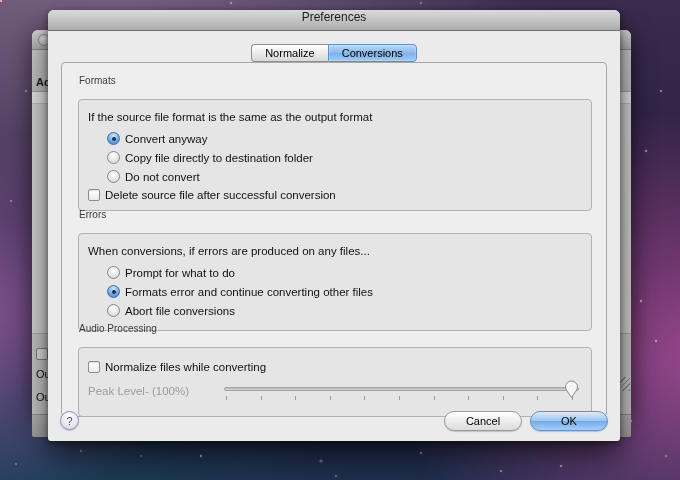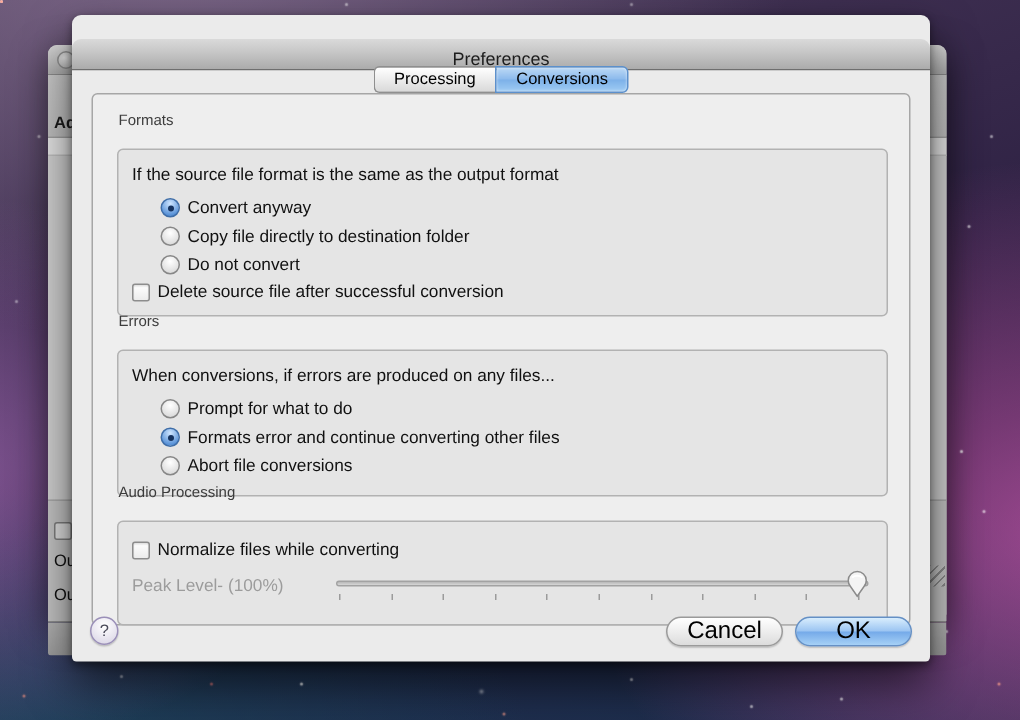--- a/index.html
+++ b/index.html
@@ -57,21 +57,21 @@
   .bg-grip { position:absolute; right:1px; bottom:20px; width:11px; height:14px;
     background:repeating-linear-gradient(135deg, #8a8a8a 0 1px, #c4c4c4 1px 4px); }
 
   
   .dialog { position:absolute; left:48px; top:10px; width:572px; height:431px;
     background:#ebebeb; border-radius:6px 6px 3px 3px;
     box-shadow:0 14px 30px rgba(0,0,0,0.6), 0 2px 6px rgba(0,0,0,0.45); }
   .titlebar { height:21px; border-radius:6px 6px 0 0;
     background:linear-gradient(#dadada 0%, #c6c6c6 45%, #ababab 100%);
     border-bottom:1px solid #6e6e6e;
-    display:flex; align-items:flex-end; justify-content:center;margin-top:16px; }
+    display:flex; align-items:flex-start; justify-content:center; }
   .title { font-size:12px; color:#1d1d1d; }
 
   .tabview { position:absolute; left:13px; top:52px; width:546px; height:355px;
     background:#eeeeee; border:1px solid #a6a6a6; border-radius:4px; }
   .tabs { position:absolute; left:0; right:0; top:34px; display:flex; justify-content:center; z-index:5; }
   .tab { height:18px; padding:0 13px; font-size:11px; color:#000; display:flex; align-items:center;
     border:1px solid #8f8f8f; background:linear-gradient(#ffffff,#d9d9d9); }
   .tab.left { border-radius:4px 0 0 4px; border-right:none; }
   .tab.selected { background:linear-gradient(#bcd9f5 0%, #8bb9ec 50%, #7cb0e8 51%, #9fccf4 100%);
     border:1px solid #5c90cc; border-radius:0 4px 4px 0;
@@ -109,21 +109,21 @@
   .slider-ticks { position:absolute; left:2px; right:6px; top:14px; display:flex; justify-content:space-between; }
   .tick { width:1px; height:4px; background:#9b9b9b; }
   .slider-thumb { position:absolute; right:0; top:-2px; }
 
   .footer { position:absolute; left:0; right:0; bottom:0; height:24px; padding:0 12px; }
   .help-btn { position:absolute; left:12px; bottom:11px; width:19px; height:19px; border-radius:50%;
     background:radial-gradient(circle at 50% 30%, #ffffff, #d7d2e4); border:1px solid #9a8fb8;
     font-size:11px; color:#4a4a5a; display:flex; align-items:center; justify-content:center;
     box-shadow:0 1px 1px rgba(0,0,0,0.2); }
   .btn { position:absolute; bottom:10px; width:78px; height:20px; border-radius:10px;
-    font-size:16px; color:#000; display:flex; align-items:center; justify-content:center;
+    font-size:11px; color:#000; display:flex; align-items:center; justify-content:center;
     border:1px solid #9a9a9a; background:linear-gradient(#ffffff,#dcdcdc);
     box-shadow:0 1px 1px rgba(0,0,0,0.18); }
   .btn-cancel { right:98px; }
   .btn-ok { right:12px; border:1px solid #6590c5;
     background:linear-gradient(#d8edfd 0%, #9cc5f2 48%, #75aae9 52%, #a5d0f6 100%); }
 </style>
 </head>
 <body>
 
 <div class="stars-white"></div>
@@ -148,21 +148,21 @@
   </div>
   <div class="bg-grip"></div>
 </div>
 
 <div class="dialog">
   <div class="titlebar">
     <span class="title">Preferences</span>
   </div>
 
   <div class="tabs">
-    <div class="tab left">Processing</div>
+    <div class="tab left">Normalize</div>
     <div class="tab selected">Conversions</div>
   </div>
 
   <div class="tabview">
 
     <span class="group-label lbl-formats">Formats</span>
     <div class="group-box box-formats">
       <div class="box-inner">
         <div class="intro">If the source file format is the same as the output format</div>
         <div class="radio-row">

